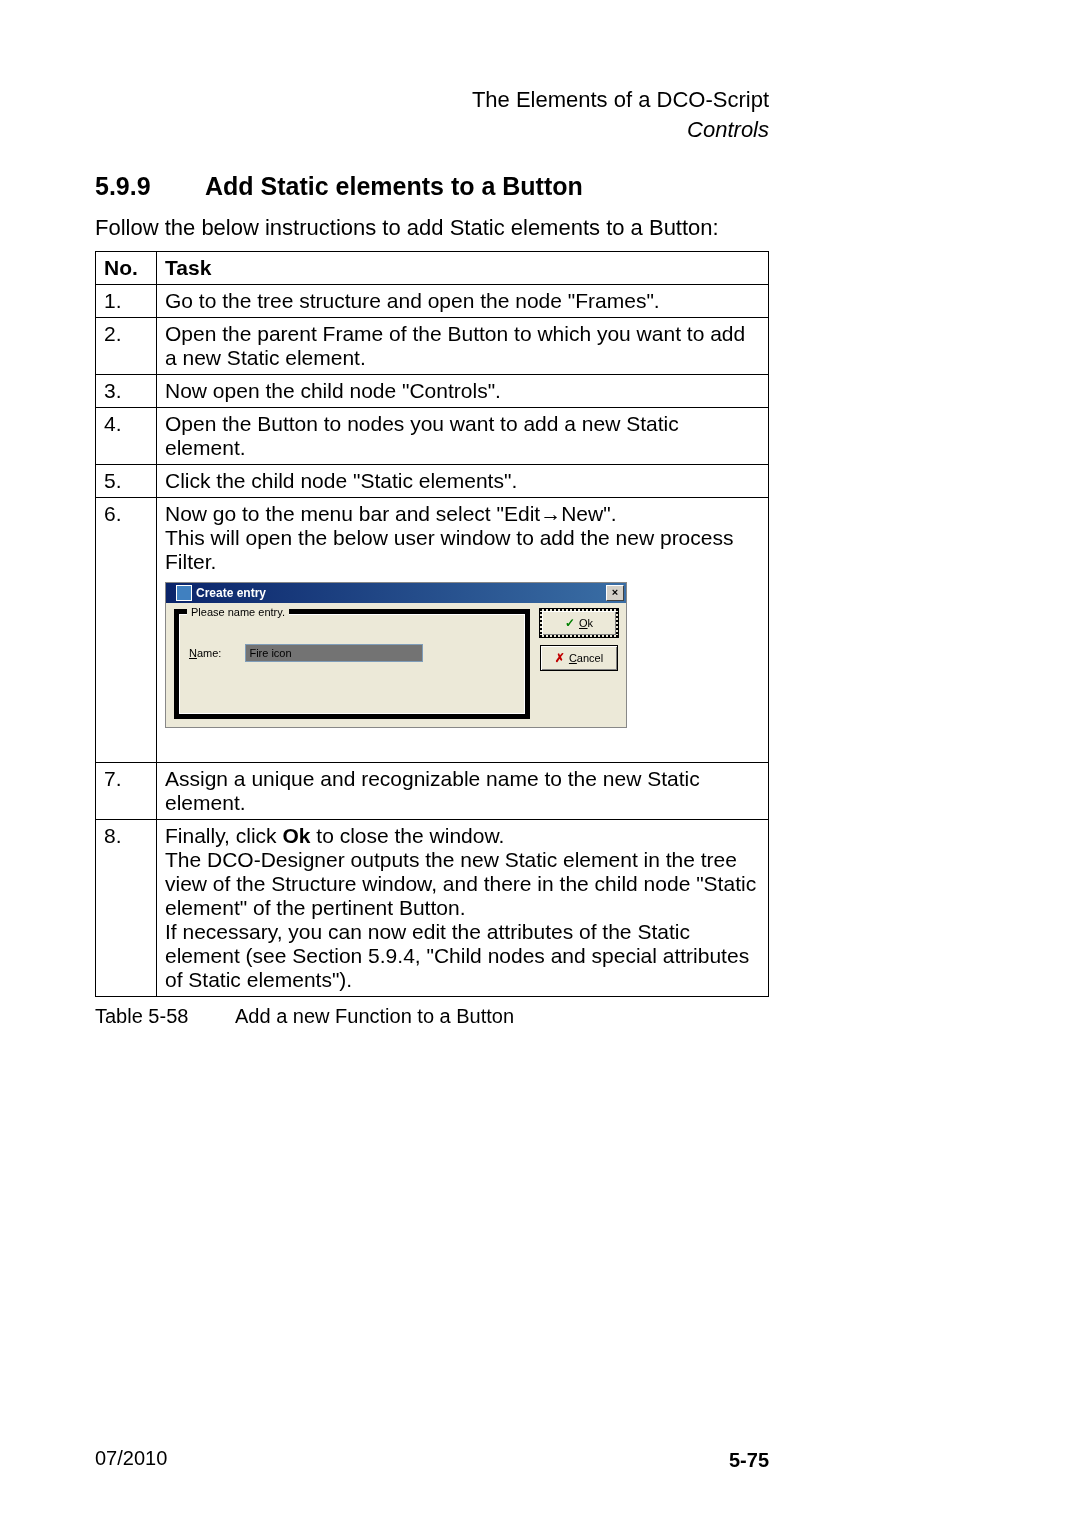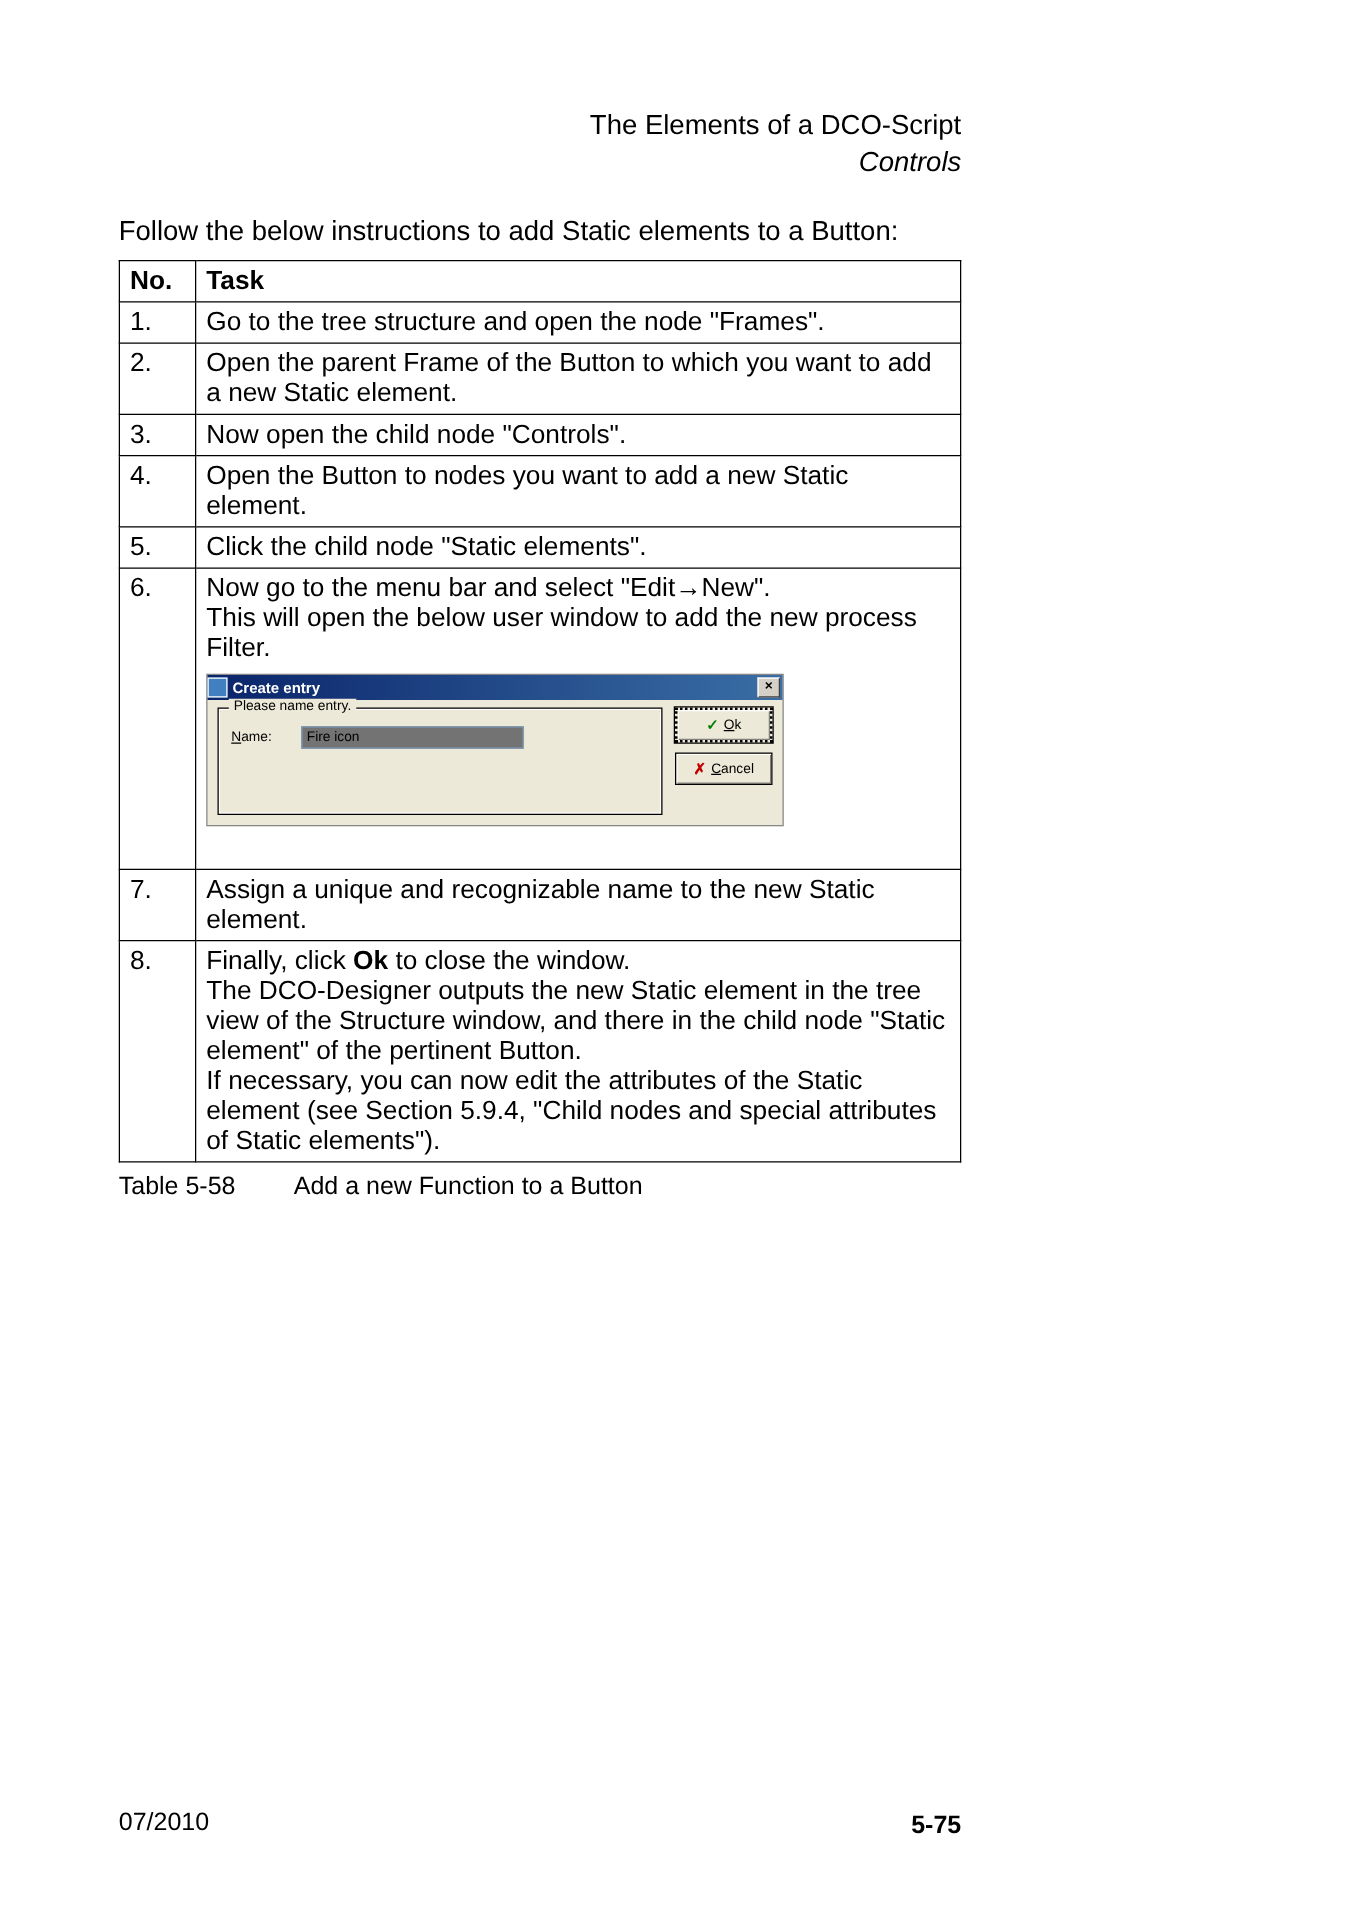--- a/index.html
+++ b/index.html
@@ -68,21 +68,21 @@
     font-size: 12px;
     margin-top: 6px;
     margin-bottom: 30px;
   }
   .dialog-titlebar {
     display: flex;
     align-items: center;
     background: linear-gradient(to right, #0a246a, #3a6ea5);
     color: #fff;
     height: 20px;
-    padding: 0 2px 0 0;
+    padding: 0 2px 0 10px;
     font-weight: bold;
   }
   .dialog-titlebar .tb-icon {
     width: 14px;
     height: 14px;
     background: #4080c0;
     border: 1px solid #fff;
     margin-right: 4px;
     display: inline-flex;
     align-items: center;
@@ -108,23 +108,23 @@
     text-align: center;
     font-family: Arial, sans-serif;
     cursor: pointer;
   }
   .dialog-body {
     display: flex;
     padding: 6px 8px 8px 8px;
   }
   .groupbox {
     position: relative;
-    border: 1px solid #000000;
+    border: 5px solid #000000;
     box-shadow: inset -1px -1px 0 #fff, inset 1px 1px 0 #fff;
-    padding: 14px 10px 10px 10px;
+    padding: 30px 10px 10px 10px;
     flex: 1;
     margin-right: 10px;
     min-height: 60px;
   }
   .groupbox-legend {
     position: absolute;
     top: -8px;
     left: 8px;
     background: #ece9d8;
     padding: 0 4px;
@@ -207,20 +207,23 @@
 </head>
 <body>
 
 <div class="page">
 
   <div class="header-block">
     <div>The Elements of a DCO-Script</div>
     <div class="header-sub">Controls</div>
   </div>
 
+  <div class="section-heading">
+    <span class="section-num">5.9.9</span><span>Add Static elements to a Button</span>
+  </div>
 
   <div class="intro-text">Follow the below instructions to add Static elements to a Button:</div>
 
   <table class="task-table">
     <thead>
       <tr>
         <th class="no-col">No.</th>
         <th>Task</th>
       </tr>
     </thead>

